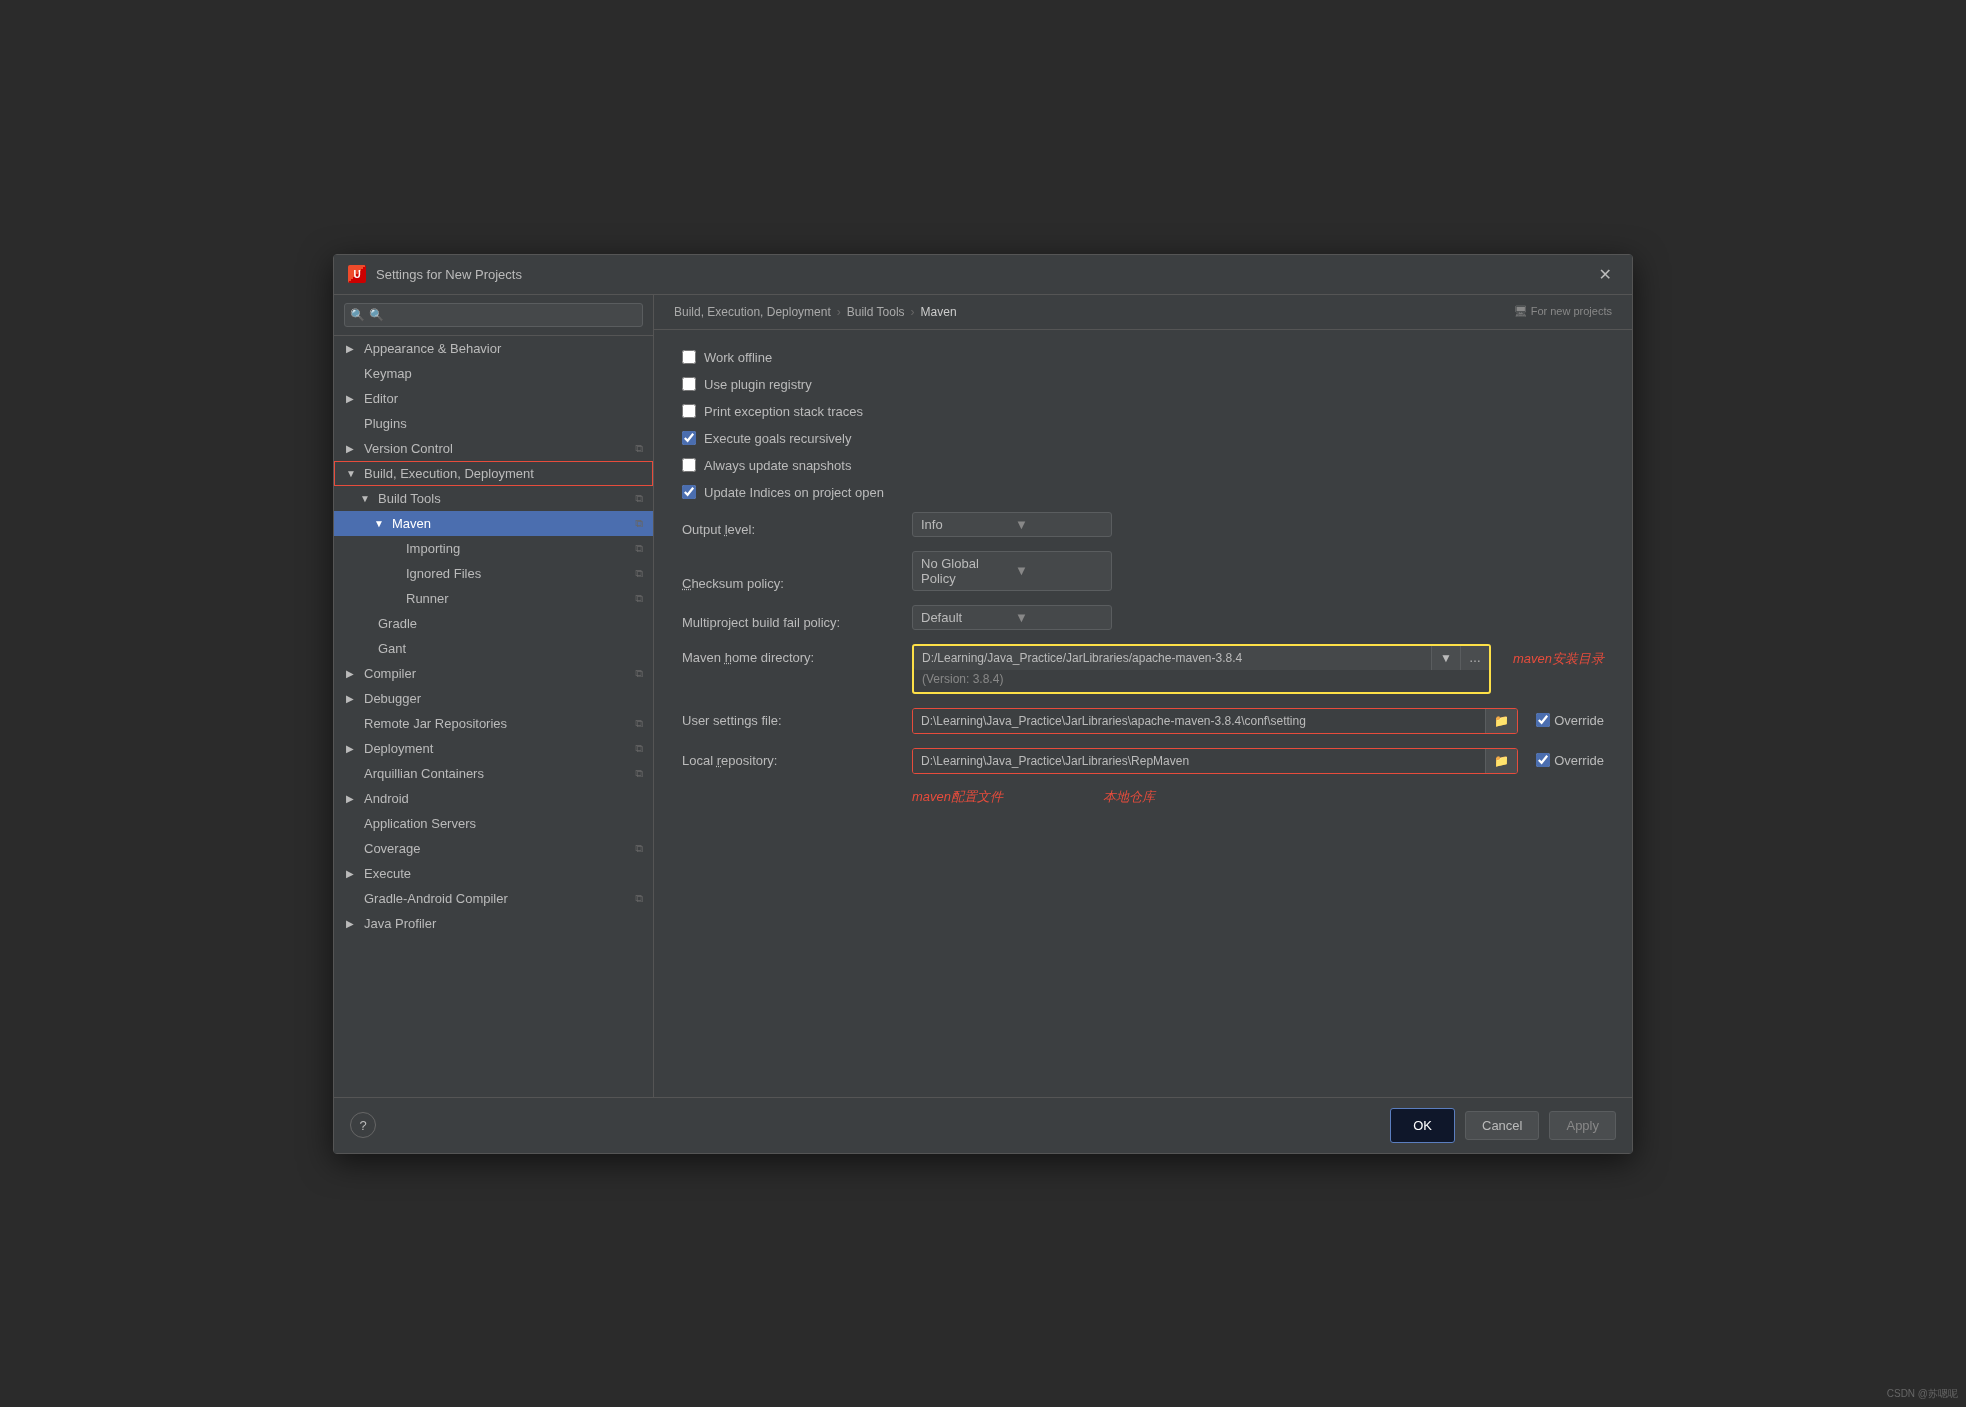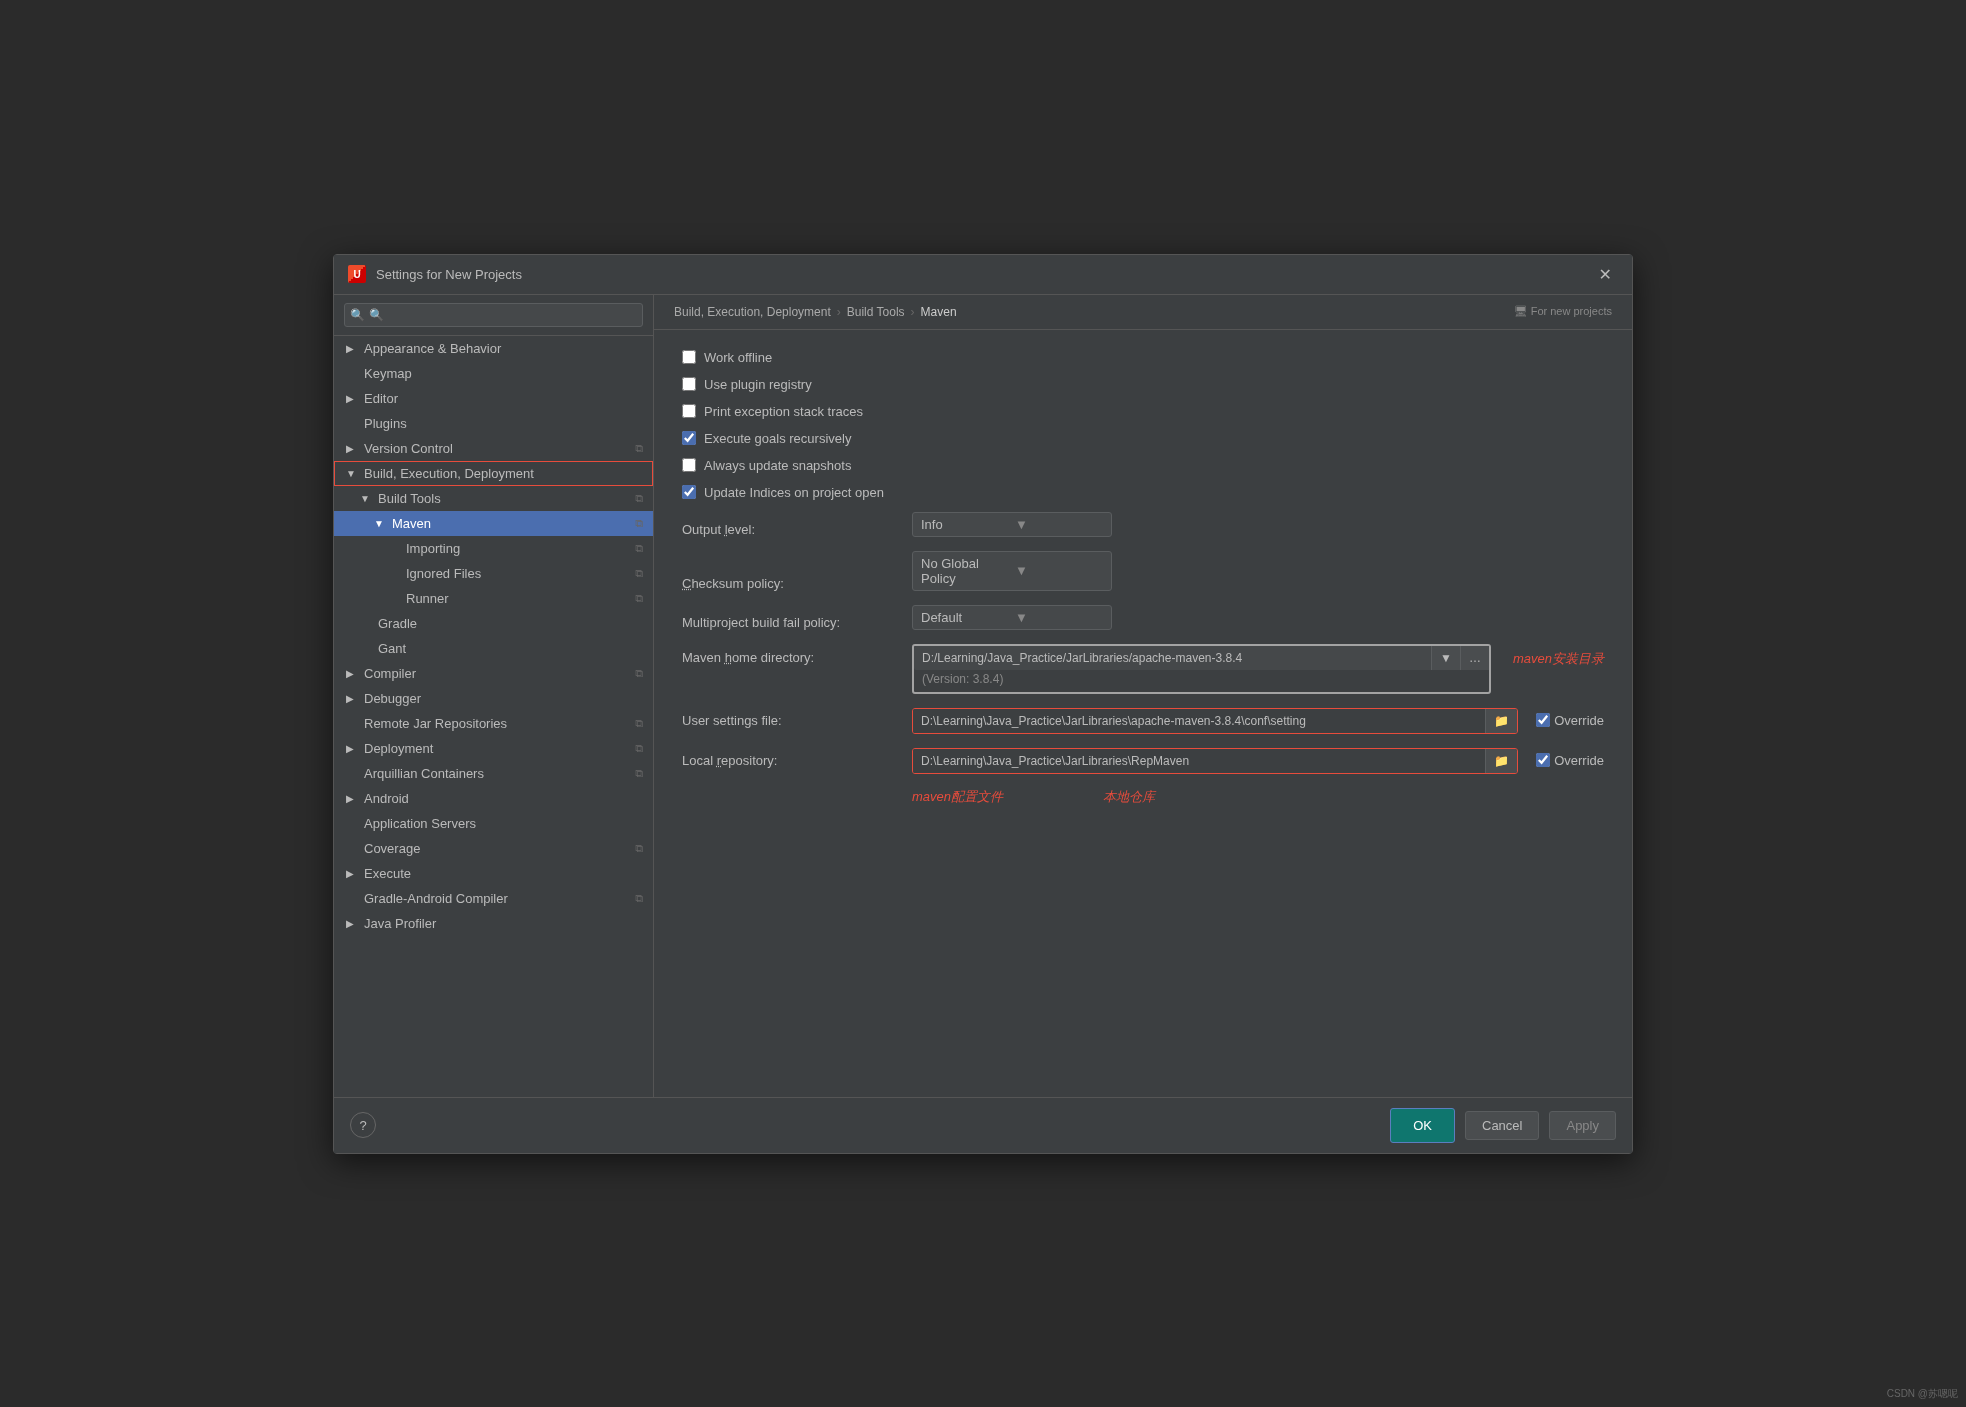--- a/index.html
+++ b/index.html
@@ -321,21 +321,21 @@
       font-style: italic;
     }
     .maven-field-label {
       width: 220px;
       font-size: 13px;
       color: #bbb;
       flex-shrink: 0;
     }
     .maven-field-label u { text-decoration: underline; text-decoration-style: dotted; }
     .combined-maven-home {
-      border: 2px solid #a3a3a3;
+      border: 2px solid #fde047;
       border-radius: 3px;
       flex: 1;
     }
     .combined-maven-home-inner {
       display: flex;
       align-items: center;
       background: #45484a;
       border-radius: 2px;
     }
     
@@ -356,21 +356,21 @@
       background: transparent;
       color: #bbb;
       font-size: 13px;
       cursor: pointer;
       display: flex;
       align-items: center;
       justify-content: center;
     }
     .spacer { flex: 1; }
     .ok-btn {
-      background: #0f766e;
+      background: #0f172a;
       border: 1px solid #5b7ebf;
       border-radius: 3px;
       color: #fff;
       padding: 9px 22px;
       font-size: 13px;
       cursor: pointer;
     }
     .cancel-btn {
       background: #4a4d4f;
       border: 1px solid #5a5d5f;

